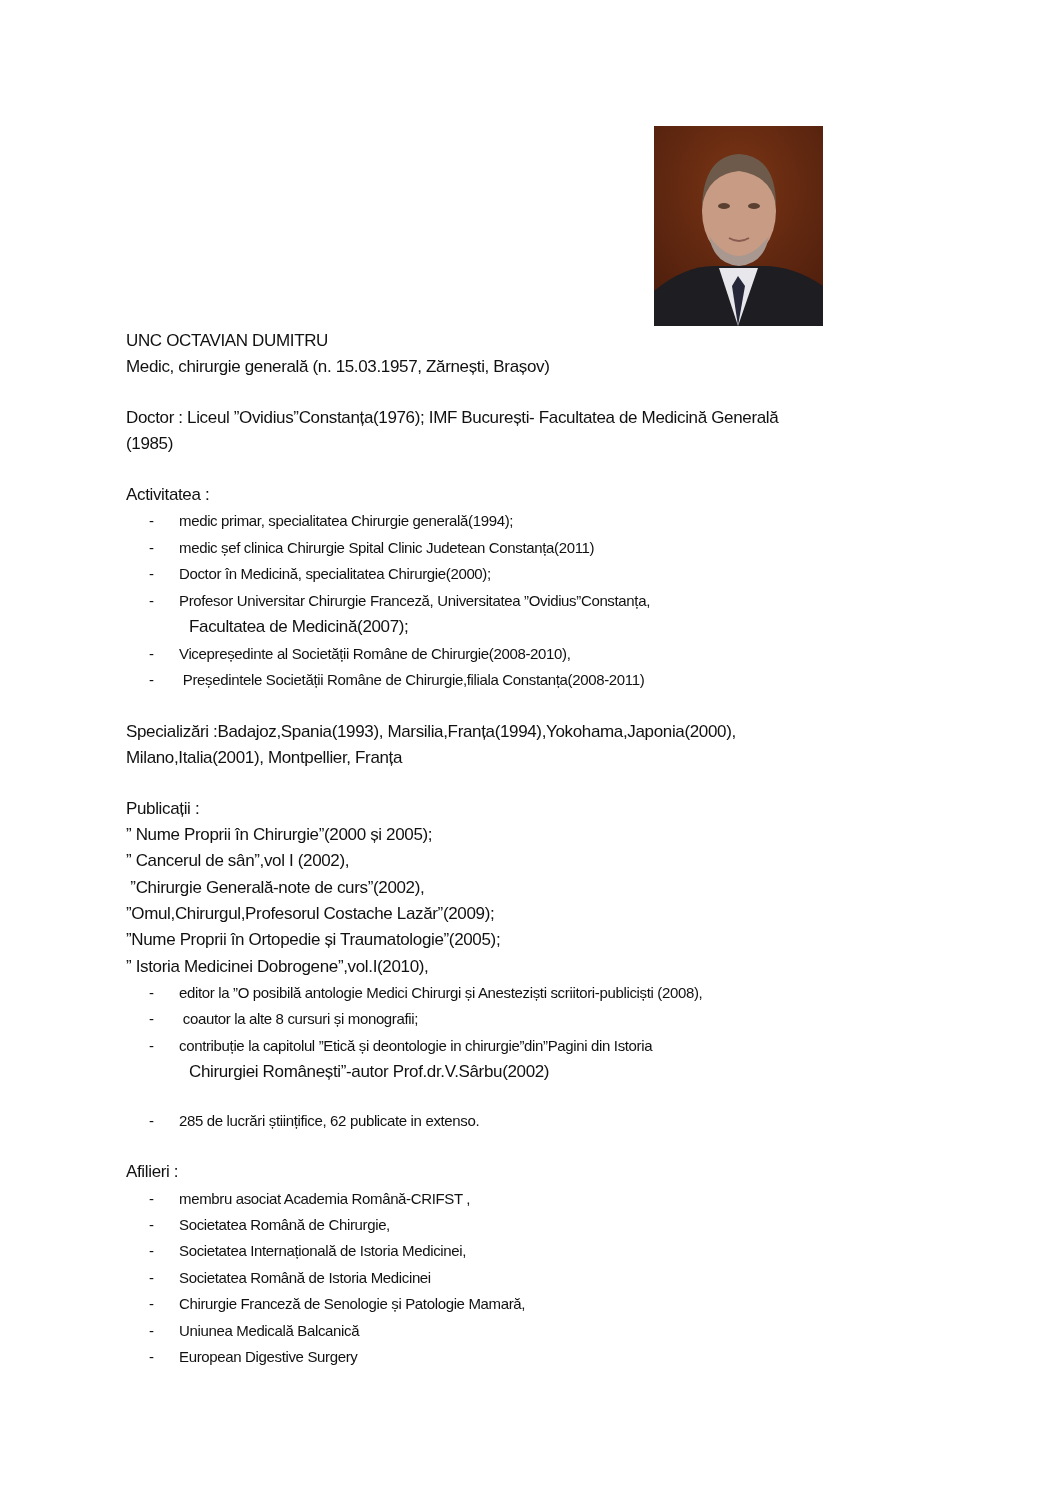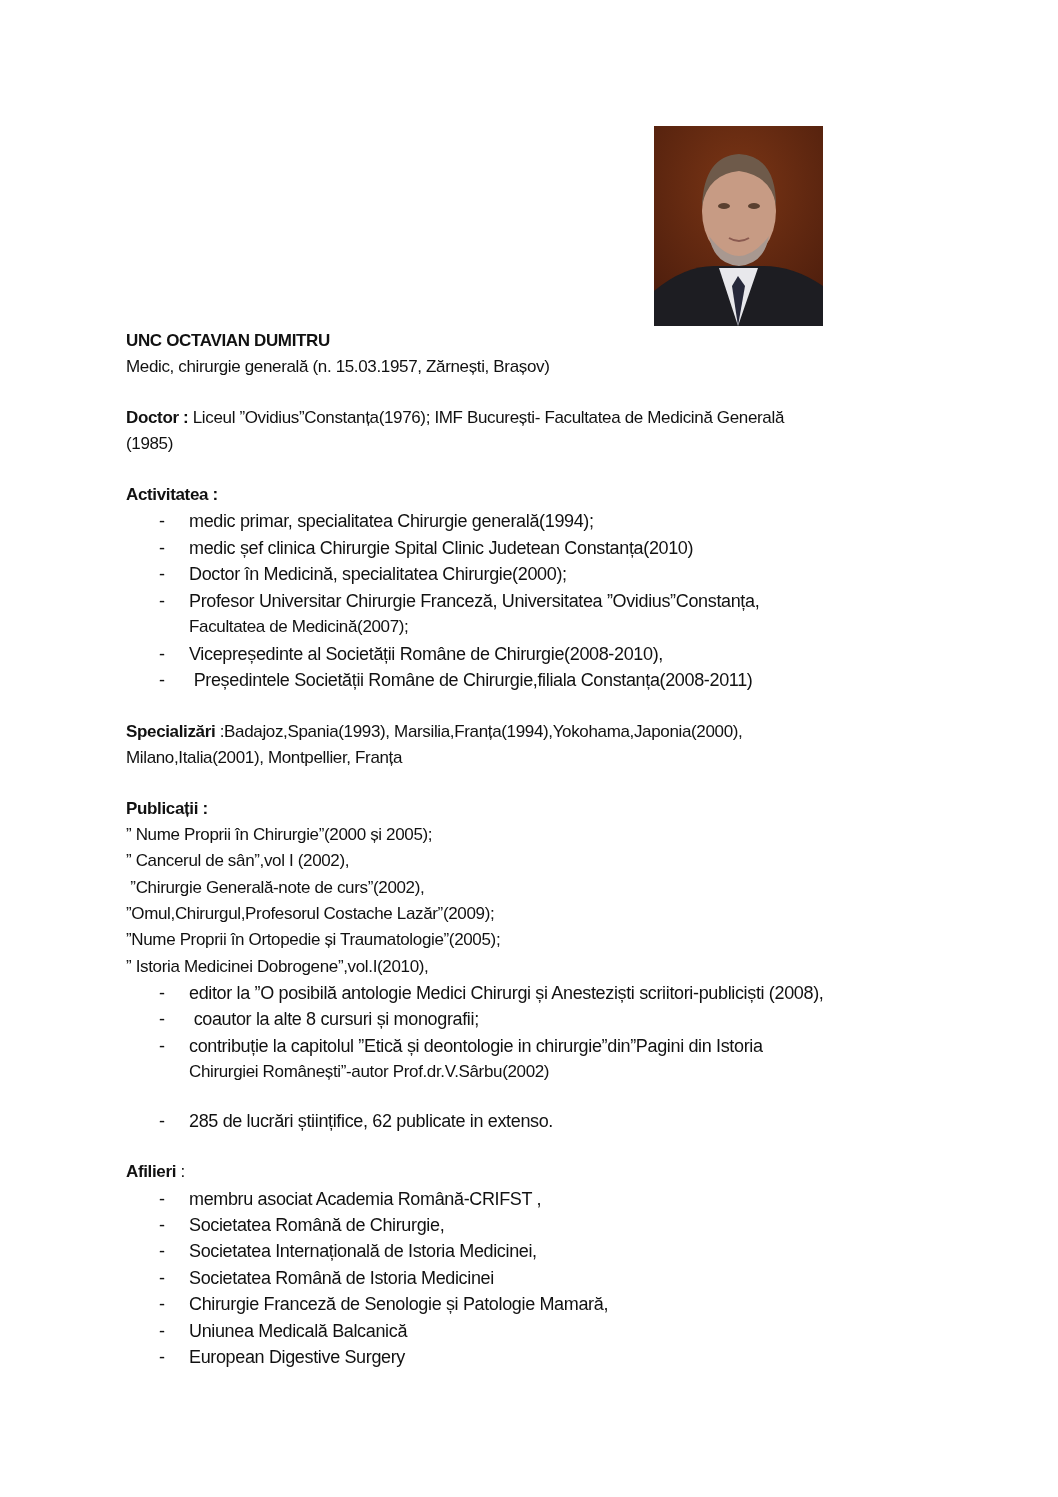--- a/index.html
+++ b/index.html
@@ -3,22 +3,22 @@
 <meta charset="utf-8">
 <style>
   html, body { margin: 0; padding: 0; background: #ffffff; }
   body { width: 1058px; height: 1497px; position: relative; overflow: hidden;
          font-family: "Liberation Sans", sans-serif; color: #111111; }
   .photo { position: absolute; left: 654px; top: 126px; width: 169px; height: 200px;
            background: #5a2410; overflow: hidden; }
   .photo svg { display: block; width: 100%; height: 100%; }
   .line { position: absolute; left: 126px; font-size: 17px; line-height: 26px; white-space: nowrap;
           letter-spacing: -0.35px; transform-origin: left center; }
-  .b { font-weight: bold; }
-  .item { position: absolute; left: 159px; font-size: 18px; line-height: 26px; white-space: nowrap; letter-spacing: -0.35px; }
+  .b { font-weight: normal; }
+  .item { position: absolute; left: 149px; font-size: 15px; line-height: 26px; white-space: nowrap; letter-spacing: -0.35px; }
   .item .dash { display: inline-block; width: 30px; }
   .item .txt { display: inline-block; }
   .cont { position: absolute; left: 189px; font-size: 17px; line-height: 26px; white-space: nowrap; letter-spacing: -0.35px; }
 </style>
 </head>
 <body>
 
 <div class="photo">
   <svg viewBox="0 0 169 200" preserveAspectRatio="none">
     <defs>
@@ -41,21 +41,21 @@
 </div>
 
 <div class="line b" style="top:328px">UNC OCTAVIAN DUMITRU</div>
 <div class="line" style="top:354px">Medic, chirurgie generală (n. 15.03.1957, Zărnești, Brașov)</div>
 
 <div class="line" style="top:405px"><span class="b">Doctor :</span><span> Liceul ”Ovidius”Constanța(1976); IMF București- Facultatea de Medicină Generală</span></div>
 <div class="line" style="top:431px">(1985)</div>
 
 <div class="line b" style="top:482px">Activitatea :</div>
 <div class="item" style="top:508px"><span class="dash">-</span><span class="txt">medic primar, specialitatea Chirurgie generală(1994);</span></div>
-<div class="item" style="top:535px"><span class="dash">-</span><span class="txt">medic șef clinica Chirurgie Spital Clinic Judetean Constanța(2010)</span></div>
+<div class="item" style="top:535px"><span class="dash">-</span><span class="txt">medic șef clinica Chirurgie Spital Clinic Judetean Constanța(2011)</span></div>
 <div class="item" style="top:561px"><span class="dash">-</span><span class="txt">Doctor în Medicină, specialitatea Chirurgie(2000);</span></div>
 <div class="item" style="top:588px"><span class="dash">-</span><span class="txt">Profesor Universitar Chirurgie Franceză, Universitatea ”Ovidius”Constanța,</span></div>
 <div class="cont" style="top:614px">Facultatea de Medicină(2007);</div>
 <div class="item" style="top:641px"><span class="dash">-</span><span class="txt">Vicepreședinte al Societății Române de Chirurgie(2008-2010),</span></div>
 <div class="item" style="top:667px"><span class="dash">-</span><span class="txt" style="white-space:pre"> Președintele Societății Române de Chirurgie,filiala Constanța(2008-2011)</span></div>
 
 <div class="line" style="top:719px"><span class="b">Specializări</span><span> :Badajoz,Spania(1993), Marsilia,Franța(1994),Yokohama,Japonia(2000),</span></div>
 <div class="line" style="top:745px">Milano,Italia(2001), Montpellier, Franța</div>
 
 <div class="line b" style="top:796px">Publicații :</div>

